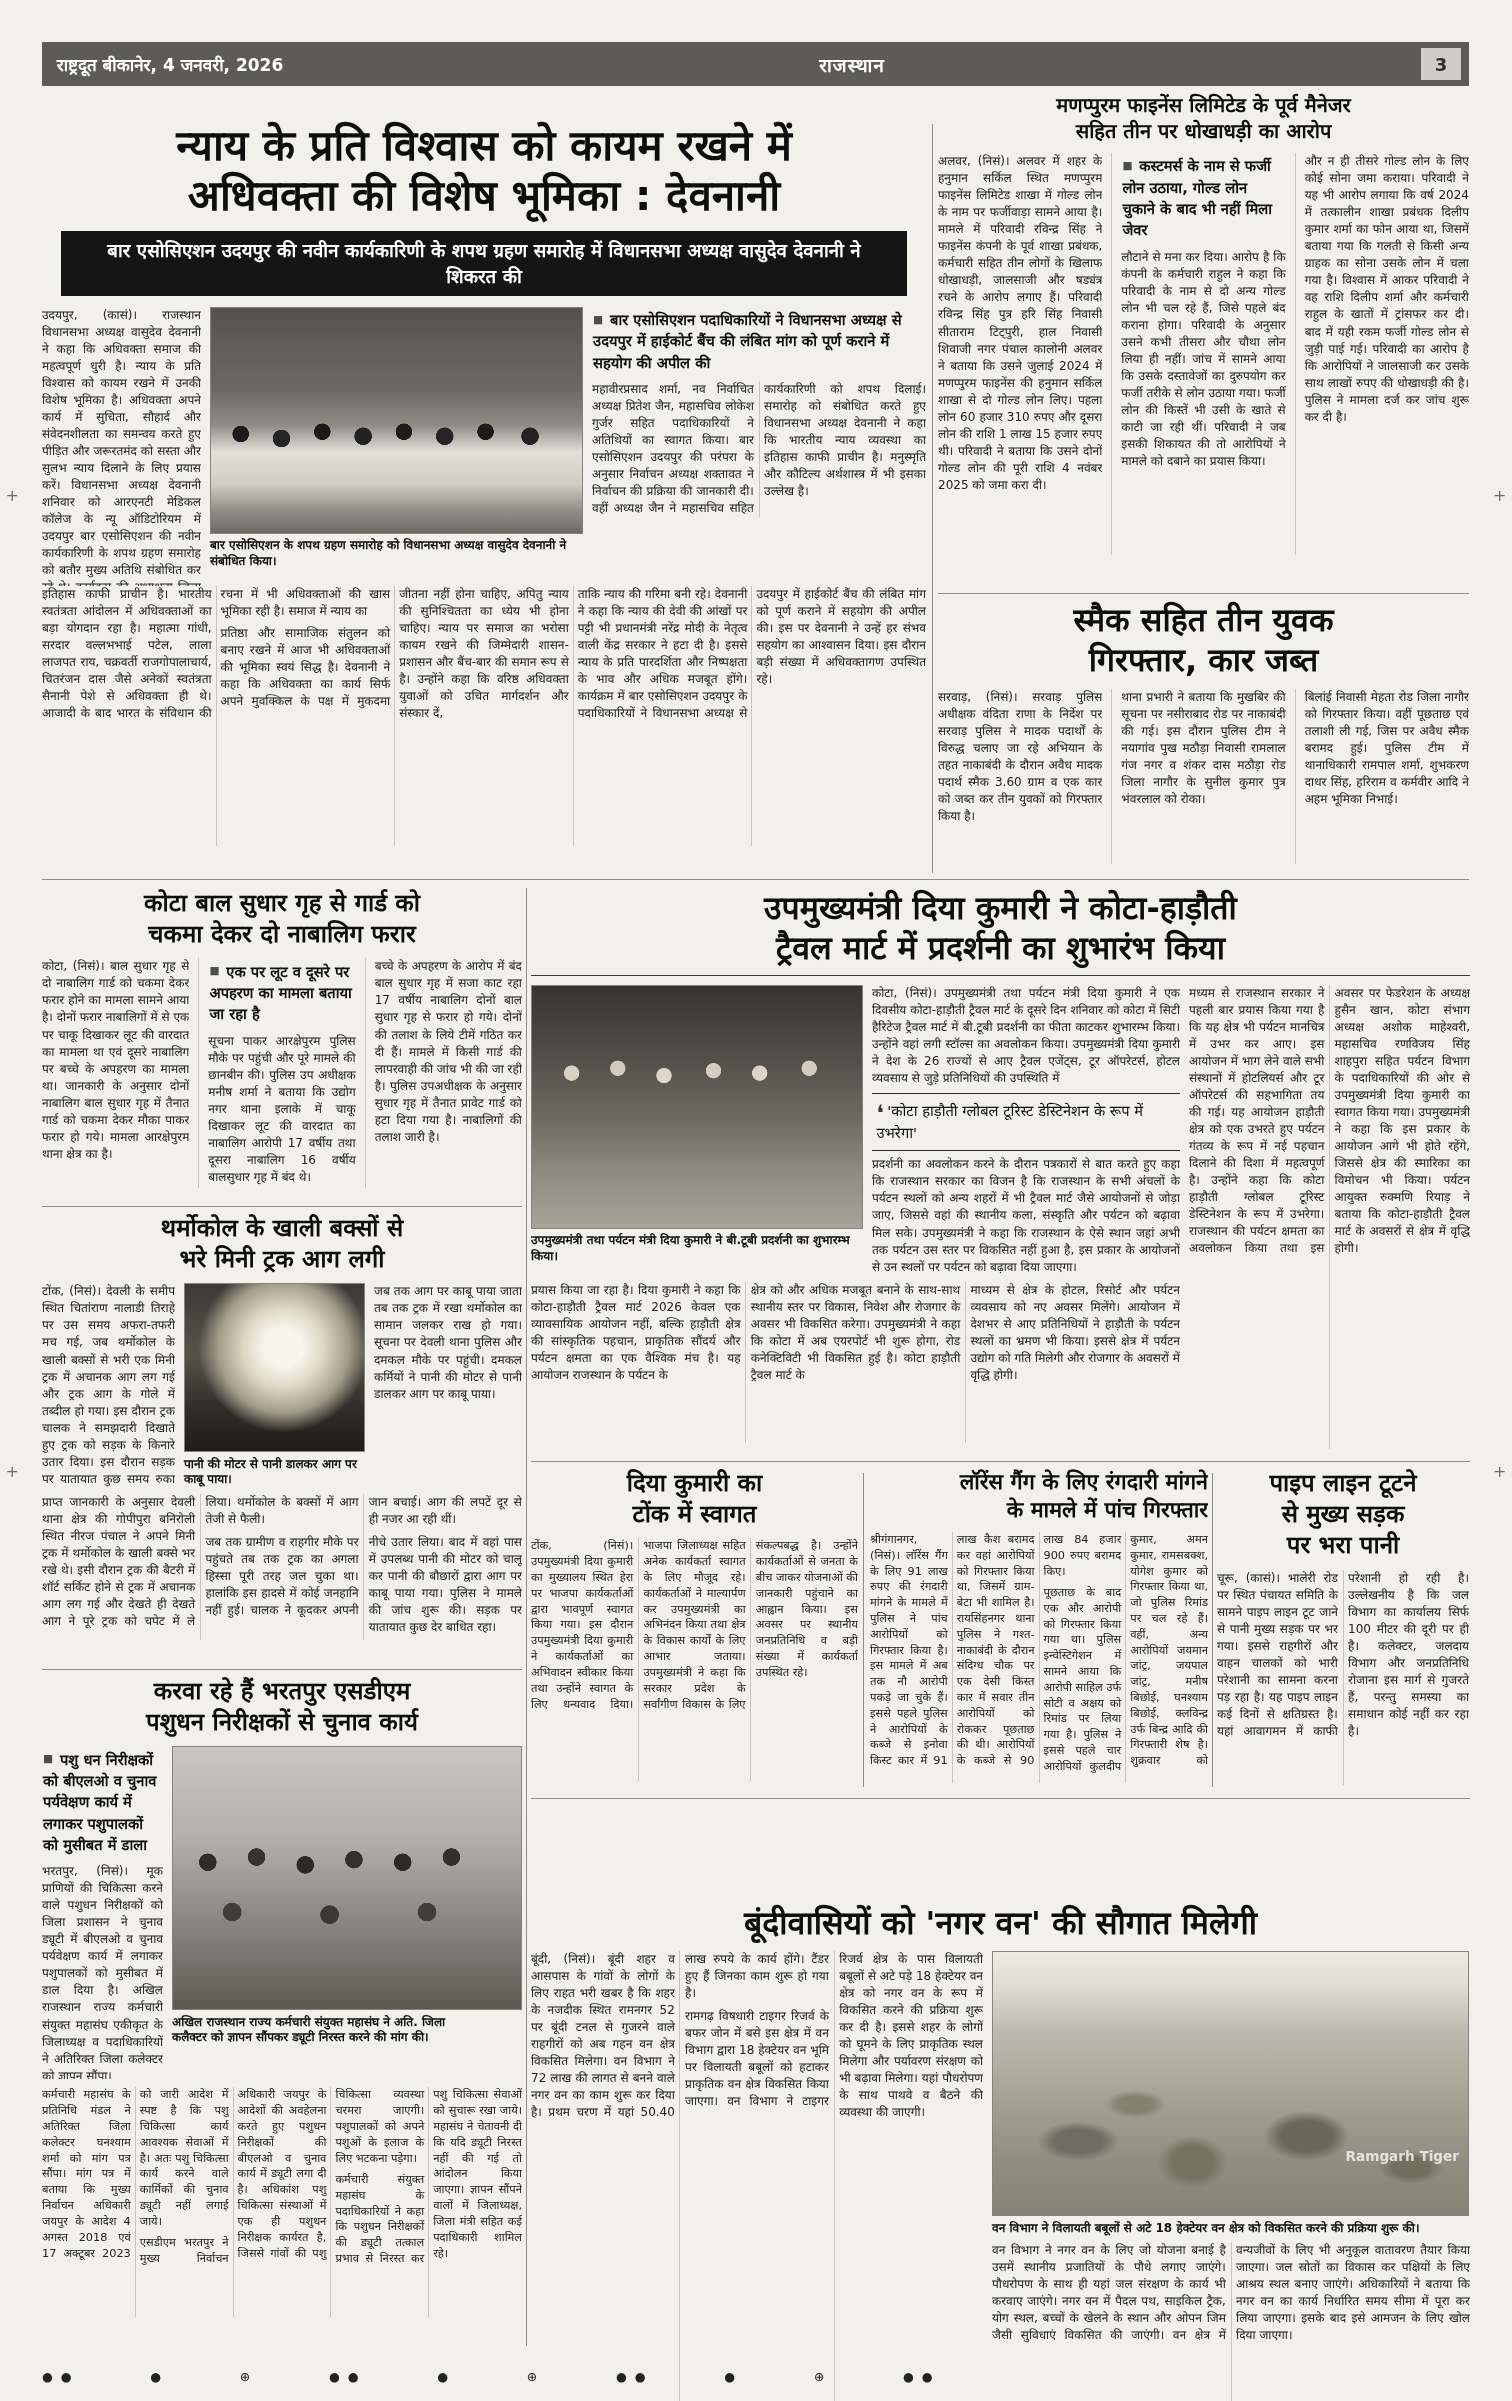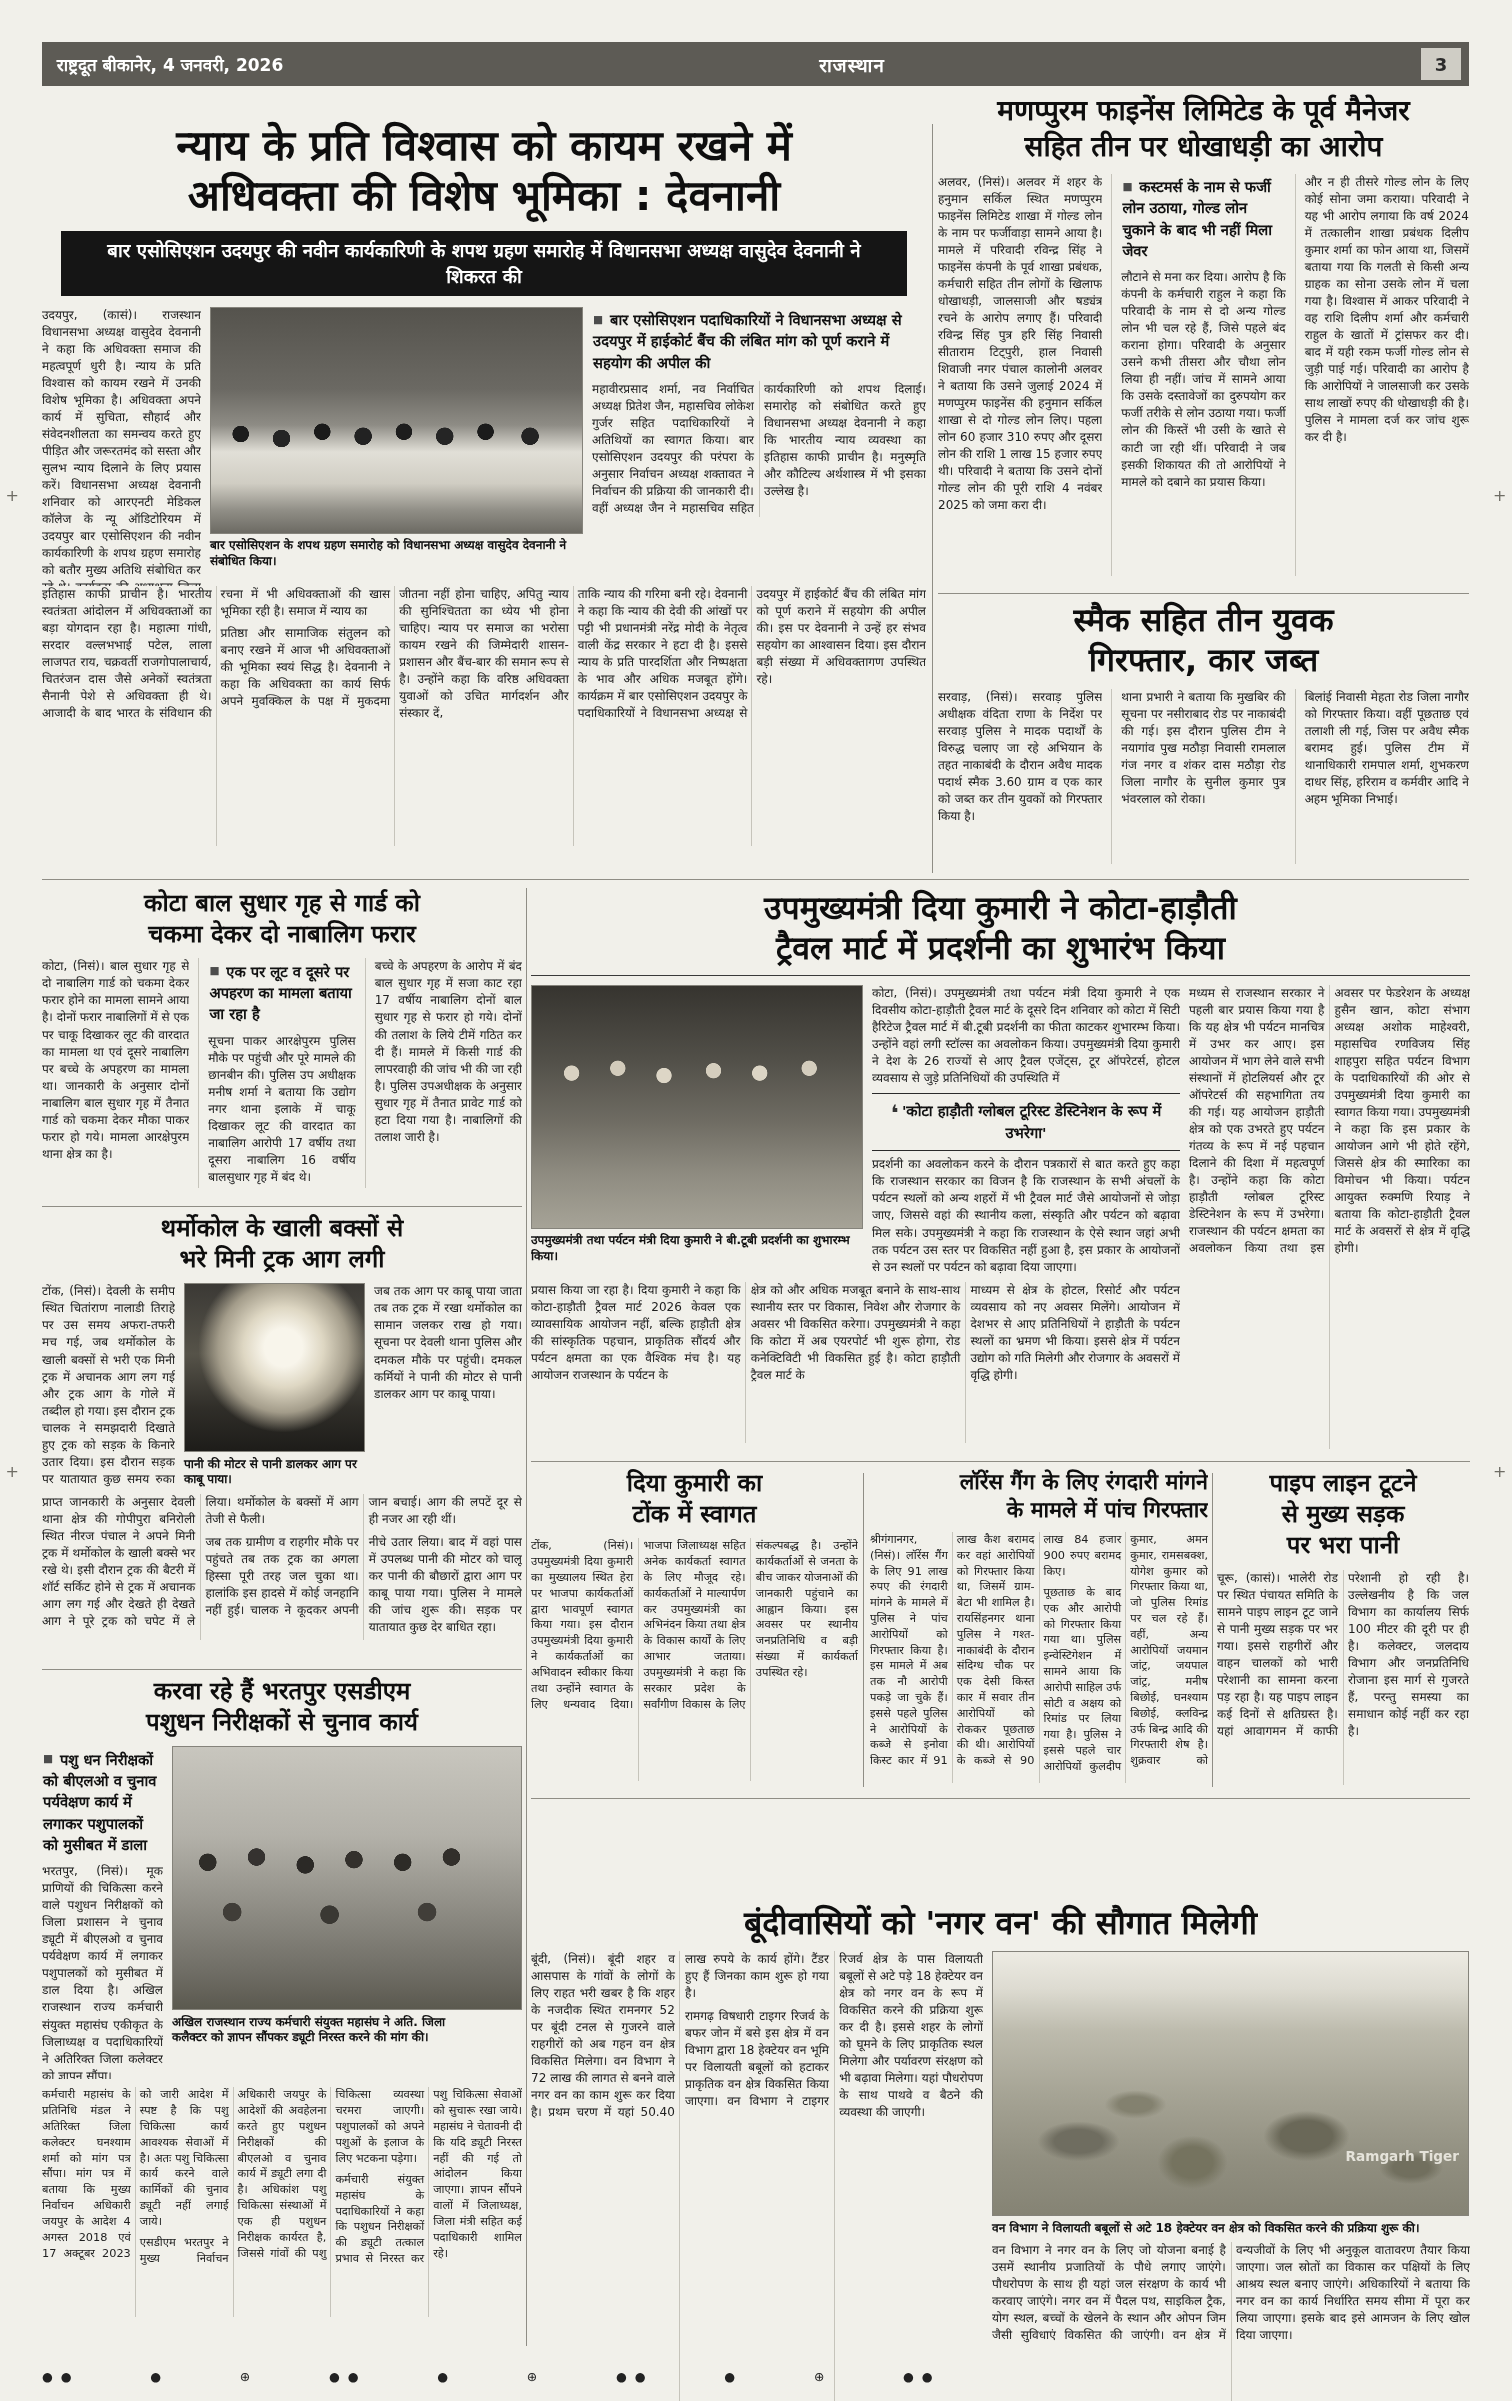--- a/index.html
+++ b/index.html
@@ -16,40 +16,40 @@
   .masthead .mh-left{padding-left:14.7px;font-size:17px;font-weight:700;flex:0 0 auto;}
   .masthead .mh-center{flex:1;text-align:center;font-size:18.6px;font-weight:700;letter-spacing:1.1px;}
   .masthead .mh-pageno{flex:0 0 auto;min-width:40px;height:32px;background:#cfcdc5;color:#2b2b2b;display:flex;align-items:center;justify-content:center;font-size:18px;font-weight:700;margin-right:8px;}
 
   
   .article{position:absolute;overflow:hidden;}
   .hl{font-weight:700;text-align:center;color:#0e0e0e;margin:0;}
   .hl-line{display:block;}
   .hl-xxl{font-size:42px;line-height:1.2;}
   .hl-xl{font-size:32px;line-height:1.25;}
-  .hl-l{font-size:28px;line-height:1.28;}
+  .hl-l{font-size:20px;line-height:1.28;}
   .hl-m{font-size:24px;line-height:1.3;}
   .hl-s{font-size:21.5px;line-height:1.3;text-align:right;}
   .bt{font-size:12px;line-height:1.42;text-align:justify;color:#202020;}
   .bt-sm{font-size:11.3px;line-height:1.4;text-align:justify;color:#202020;}
   .bt p,.bt-sm p{margin:0 0 5.6px;}
   .c2{column-count:2;column-gap:10.2px;column-rule:0.6px solid #c6c4bb;}
   .c3{column-count:3;column-gap:10.2px;column-rule:0.6px solid #c6c4bb;}
   .c4{column-count:4;column-gap:9px;column-rule:0.6px solid #c6c4bb;}
   .c5{column-count:5;column-gap:9px;column-rule:0.6px solid #c6c4bb;}
   .fx{display:flex;gap:9px;}
   .fcol{flex:1;overflow:hidden;}
   .fcol + .fcol{border-left:0.6px solid #c6c4bb;padding-left:9px;}
   .kicker{background:#151515;color:#ffffff;font-weight:700;font-size:18.6px;line-height:1.4;text-align:center;padding:6.8px 19px;margin:9px 19px 0;}
   .note-box{font-weight:700;font-size:14.7px;line-height:1.45;color:#111;padding:2.3px 1.1px 8px;text-align:left;break-inside:avoid;}
   .sq{font-size:10.7px;margin-right:6.8px;color:#4c4c4c;vertical-align:2.3px;}
   .caption{font-weight:700;font-size:12px;line-height:1.3;padding-top:4.5px;color:#111;text-align:left;}
   .figure{margin:0;}
   .photo{position:relative;border:0.6px solid #85837b;box-sizing:border-box;}
-  .quote-box{border-top:1.7px solid #2a2a2a;border-bottom:1.7px solid #2a2a2a;padding:6.8px 4.5px;margin:5.6px 0;font-weight:700;font-size:14.7px;line-height:1.45;text-align:center;break-inside:avoid;color:#111;}
+  .quote-box{border-top:1.7px solid #2a2a2a;border-bottom:1.7px solid #2a2a2a;padding:6.8px 4.5px;margin:5.6px 0;font-weight:400;font-size:14.7px;line-height:1.45;break-inside:avoid;color:#111;}
   .quote-mark{font-size:22.6px;line-height:0;vertical-align:-4.5px;color:#333;margin-right:3.4px;}
 
   
   .photo-devnani{width:373px;height:227px;
     background:
       radial-gradient(circle at 8% 56%, #1c1c1c 0 8px, transparent 8.5px),
       radial-gradient(circle at 19% 58%, #242424 0 8.5px, transparent 9px),
       radial-gradient(circle at 30% 55%, #1a1a1a 0 8px, transparent 8.5px),
       radial-gradient(circle at 41% 57%, #222222 0 8.5px, transparent 9px),
       radial-gradient(circle at 52% 55%, #1d1d1d 0 8px, transparent 8.5px),

